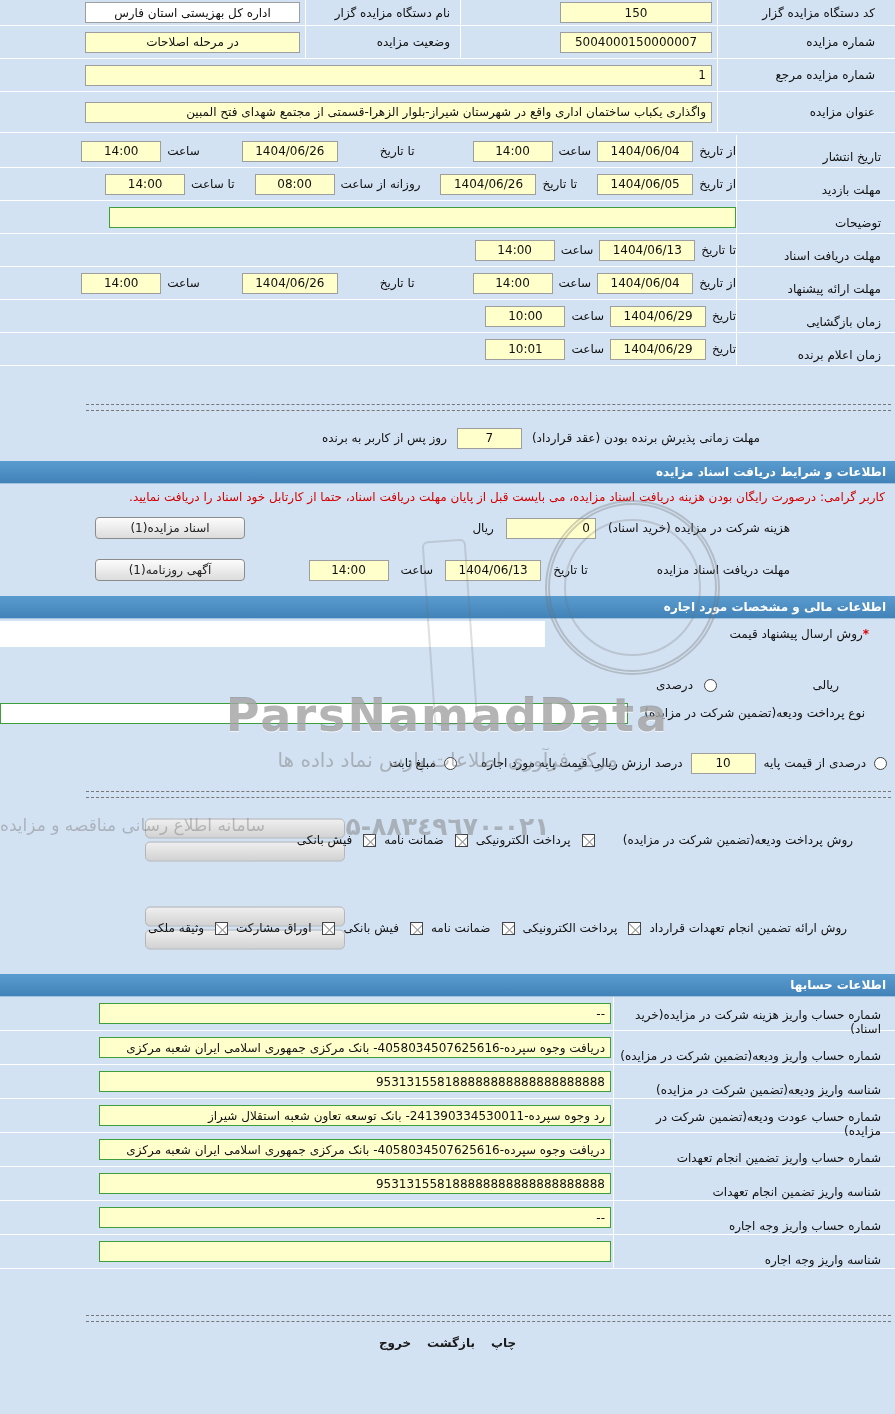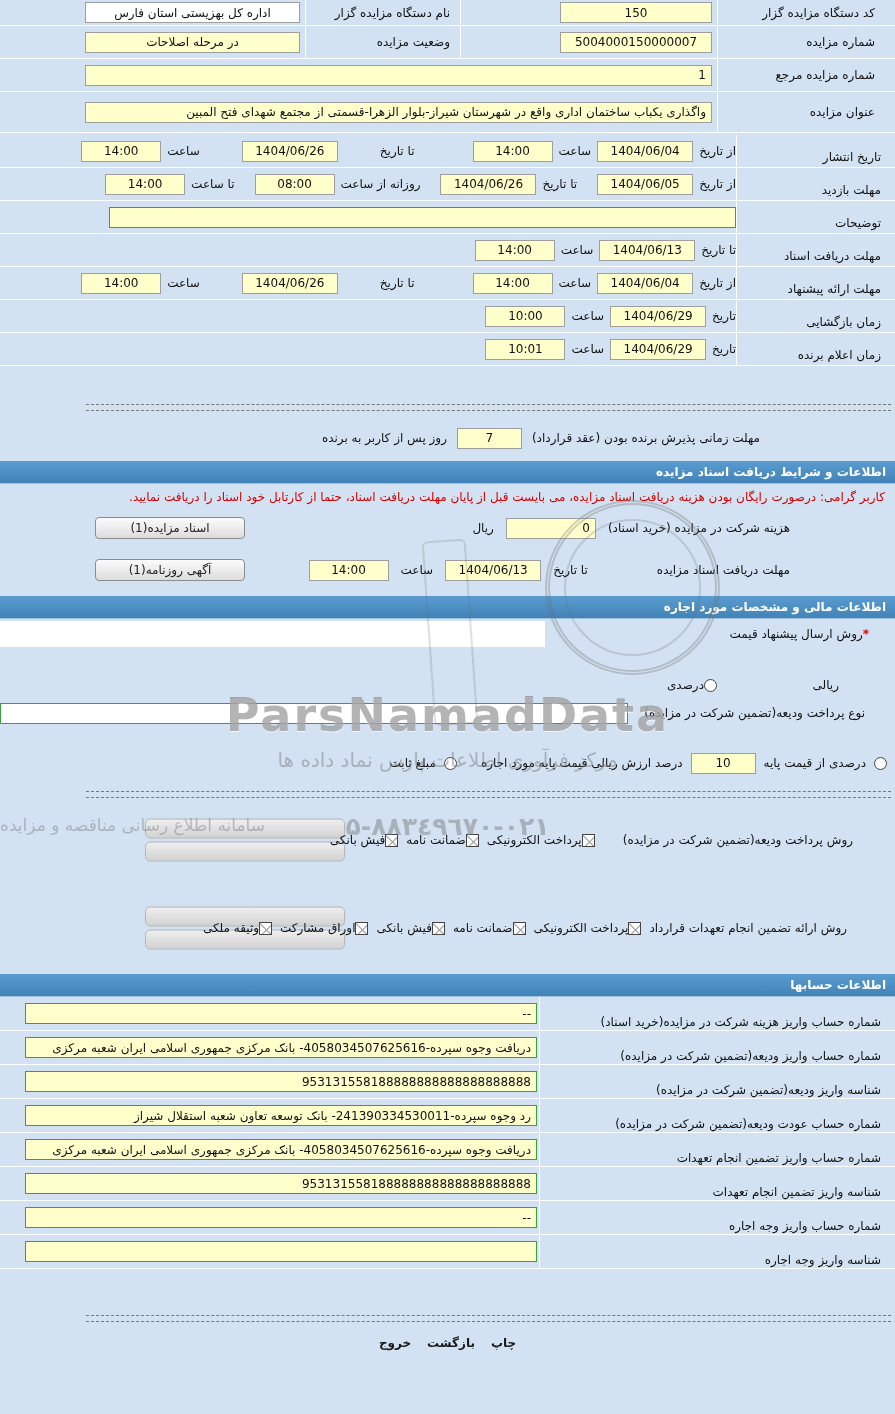--- a/index.html
+++ b/index.html
@@ -43,31 +43,31 @@
   .rial-row{height:28px;display:flex;align-items:center}
   .rial-label{width:133px;padding:0 56px 0 4px;display:flex;align-items:center;align-self:stretch}
   .deposit-row{height:28px;display:flex;align-items:center;padding-right:30px}
   .depositw{width:628px;margin-right:auto}
   .percent-row{height:32px;display:flex;align-items:center;gap:8px;padding-right:8px}
   .cbrow{position:relative;display:flex;align-items:center}
   .cbrowA{height:56px}
   .cbrowB{height:64px}
   .cblabelA{padding:0 42px 0 0}
   .cblabelB{padding:0 48px 0 0}
-  .cb-item{display:inline-flex;align-items:center;gap:0;position:relative;z-index:2;cursor:pointer}
+  .cb-item{display:inline-flex;align-items:center;gap:11px;position:relative;z-index:2;cursor:pointer}
   .cb{position:relative;width:13px;height:13px;border:1px solid #444;background:#fff;overflow:hidden;flex:0 0 auto}
   .cb::before,.cb::after{content:"";position:absolute;left:6px;top:-2px;width:1px;height:18px;background:#9a9a9a}
   .cb::before{transform:rotate(45deg)}
   .cb::after{transform:rotate(-45deg)}
   .rad{width:13px;height:13px;border:1px solid #444;border-radius:50%;background:#fff;flex:0 0 auto;cursor:pointer}
   .graystack{position:absolute;left:145px;top:50%;transform:translateY(-50%);width:200px;z-index:1}
   .gbar{width:200px;height:20px;border-radius:5px;border:1px solid #b5b5b5;background:linear-gradient(#efefef,#d2d2d2);margin-bottom:3px}
   .gbar:last-child{margin-bottom:0}
   
-  .alabel{width:356px;padding:16px 14px 0 4px;display:flex;align-items:center;border-left:1px solid #fff;align-self:stretch}
+  .alabel{width:282px;padding:16px 14px 0 4px;display:flex;align-items:center;border-left:1px solid #fff;align-self:stretch}
   .ainput{width:512px;margin-right:2px}
   .footer{height:26px;display:flex;align-items:center;justify-content:center;gap:4px}
   .flink{font-weight:bold;cursor:pointer;padding:0 6px;color:#1a1a1a}
   
   .watermark{position:absolute;inset:0;pointer-events:none;z-index:30}
   .wm-circle{position:absolute;left:545px;top:500px;width:175px;height:175px;border:5px double rgba(110,110,110,.32);border-radius:50%}
   .wm-circle::before{content:"";position:absolute;inset:14px;border:2px solid rgba(110,110,110,.25);border-radius:50%}
   .wm-ribbon{position:absolute;left:428px;top:540px;width:44px;height:185px;border:2px solid rgba(110,110,110,.22);border-radius:6px;transform:rotate(-4deg)}
   .wm-brand{position:absolute;top:688px;width:100%;text-align:center;font-size:46px;font-weight:bold;color:rgba(105,105,105,.5);letter-spacing:2px;text-shadow:0 1px 0 rgba(255,255,255,.65);direction:ltr}
   .wm-line1{position:absolute;top:748px;width:100%;text-align:center;font-size:20px;color:rgba(115,115,115,.45);letter-spacing:1px}

